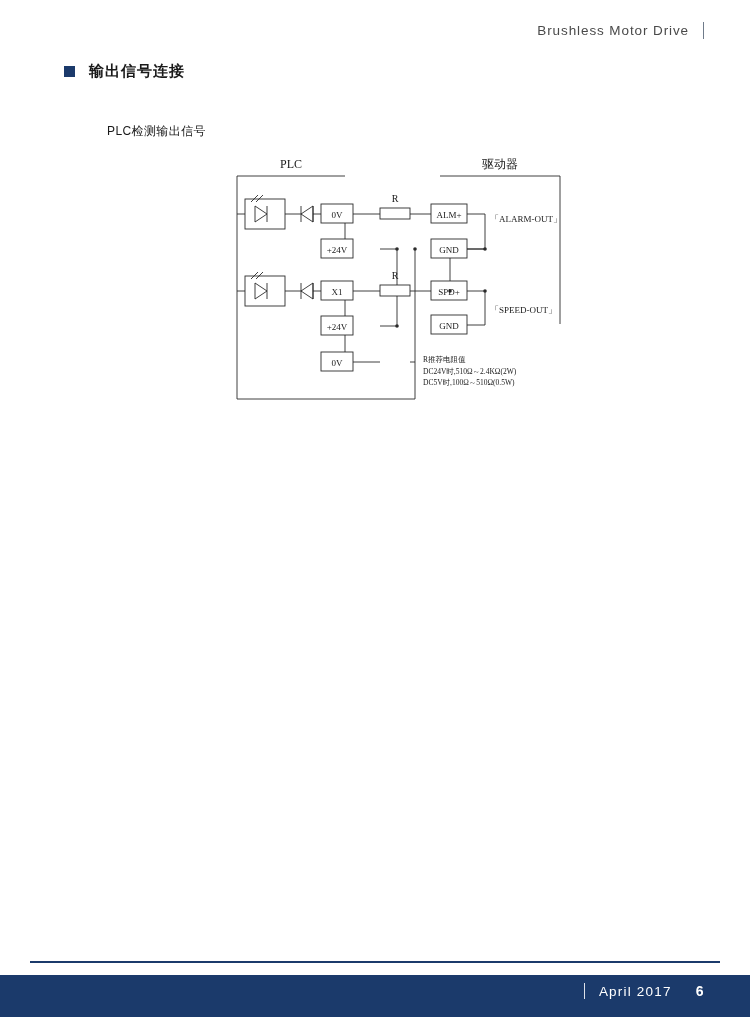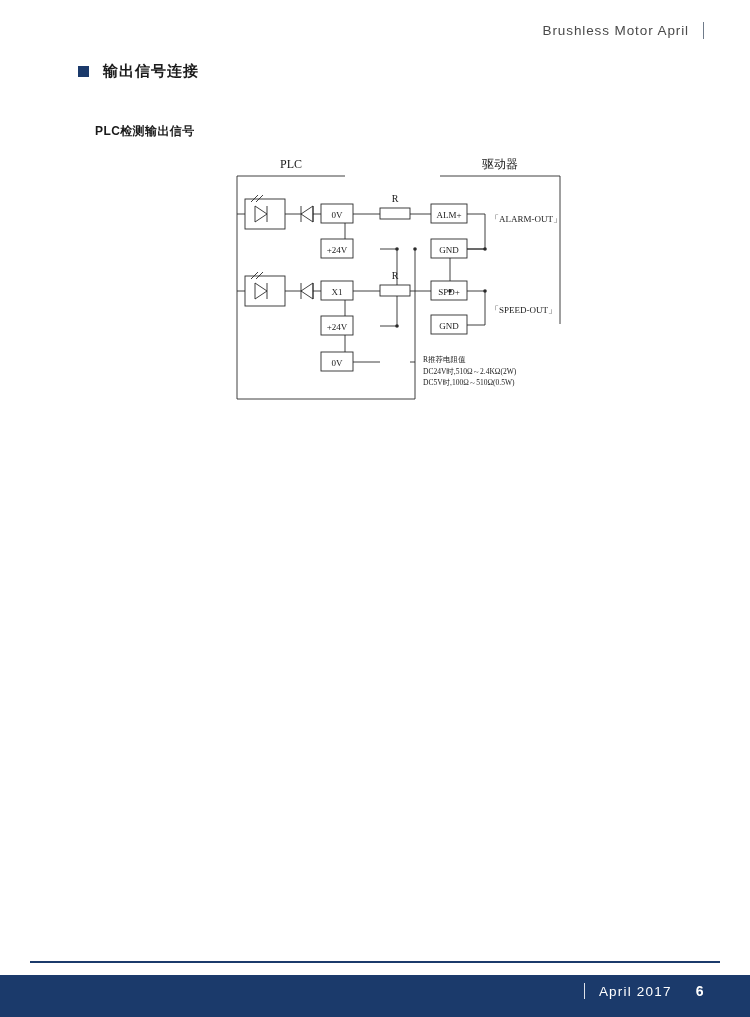--- a/index.html
+++ b/index.html
@@ -34,46 +34,45 @@
   .header-rule {
     width: 1px;
     height: 17px;
     background: #6f7b8a;
   }
 
   
   .section-heading {
     position: absolute;
     top: 62px;
-    left: 78px;
+    left: 64px;
     display: flex;
     align-items: center;
     gap: 14px;
   }
   .section-bullet {
     width: 11px;
     height: 11px;
     background: #1b3a6b;
     flex: 0 0 auto;
   }
   .section-title {
     font-size: 15px;
     font-weight: bold;
     color: #1a1a1a;
     letter-spacing: 1px;
   }
 
   .sub-title {
     position: absolute;
     top: 123px;
-    left: 95px;
+    left: 107px;
     font-size: 12px;
     color: #1a1a1a;
     letter-spacing: 0.4px;
-    font-weight: bold;
   }
 
   
   .diagram {
     position: absolute;
     top: 144px;
     left: 225px;
     width: 360px;
     height: 270px;
   }
@@ -128,21 +127,21 @@
     font-size: 14px;
     font-weight: bold;
     letter-spacing: 0.5px;
     margin-left: 10px;
   }
 </style>
 </head>
 <body>
 
 <div class="page-header">
-  <div class="header-title">Brushless  Motor April</div>
+  <div class="header-title">Brushless  Motor Drive</div>
   <div class="header-rule"></div>
 </div>
 
 <div class="section-heading">
   <span class="section-bullet"></span>
   <span class="section-title">输出信号连接</span>
 </div>
 
 <div class="sub-title">PLC检测输出信号</div>
 

